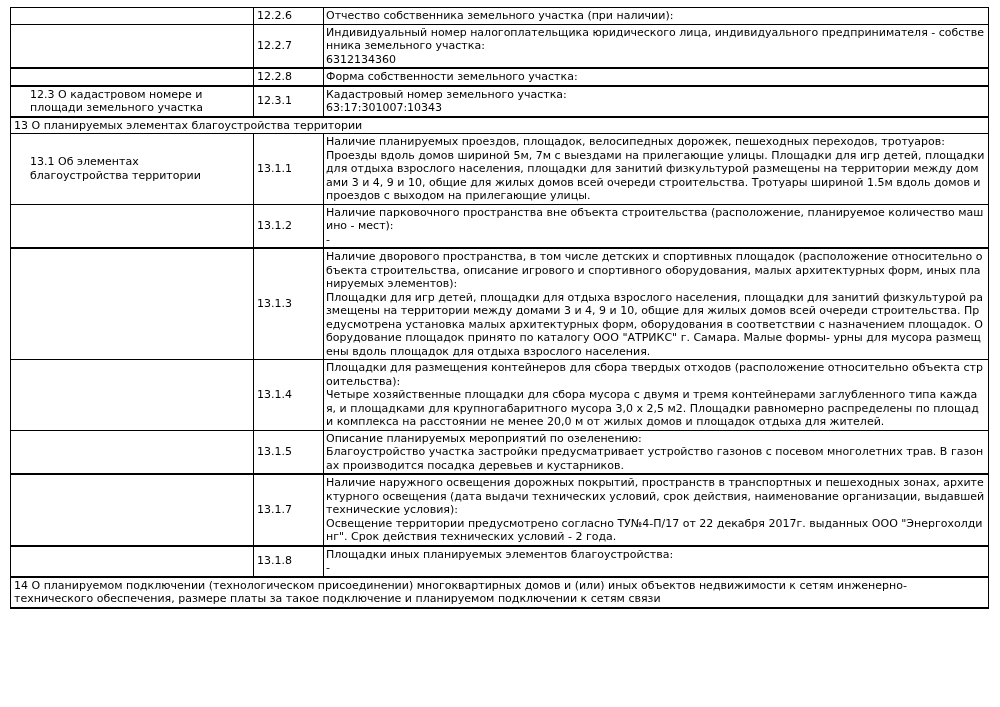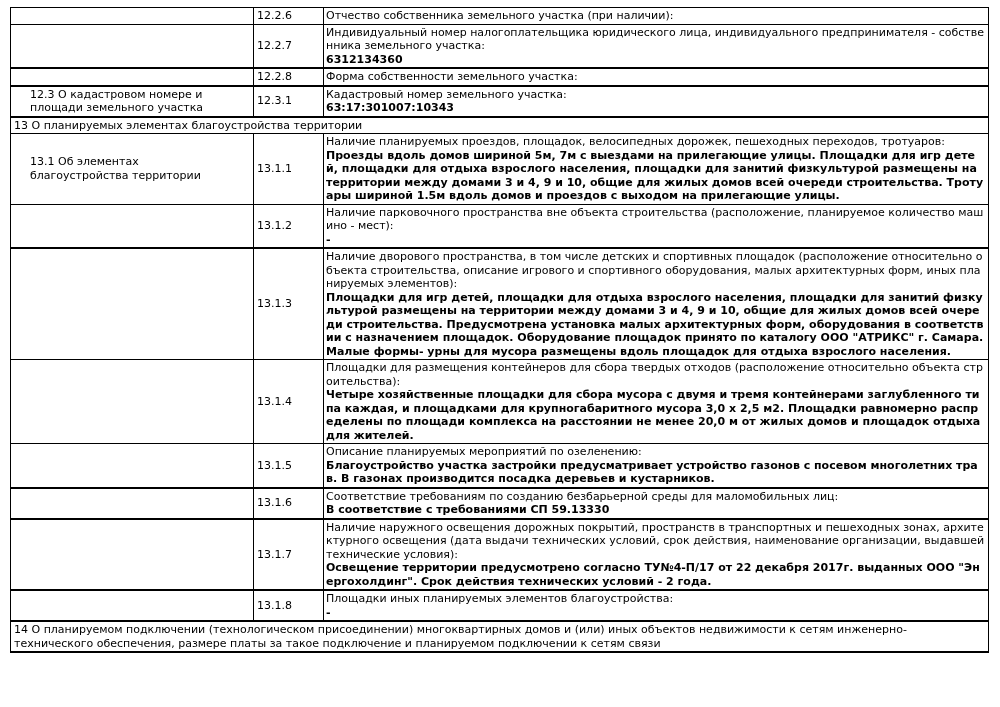--- a/index.html
+++ b/index.html
@@ -43,21 +43,21 @@
     border-top-width: 2px;
     border-bottom-width: 1px;
   }
   tr.thick-top td { border-top-width: 2px; }
   tr:last-child td { border-bottom-width: 2px; }
   .field-label {
     font-weight: normal;
     word-break: break-all;
   }
   .field-value {
-    font-weight: bold;
+    font-weight: normal;
     word-break: break-all;
   }
 </style>
 </head>
 <body>
 
 <div class="page">
   <table class="decl">
     <colgroup>
       <col style="width:243px">
@@ -133,28 +133,20 @@
         <tr>
           <td class="c1"></td>
           <td class="c2">13.1.5</td>
           <td class="c3">
             <div class="field-label">Описание планируемых мероприятий по озеленению:</div>
             <div class="field-value">Благоустройство участка застройки предусматривает устройство газонов с посевом многолетних трав. В газонах производится посадка деревьев и кустарников.</div>
           </td>
         </tr>
         <tr class="thick-top">
           <td class="c1"></td>
-          <td class="c2">13.1.6</td>
-          <td class="c3">
-            <div class="field-label">Соответствие требованиям по созданию безбарьерной среды для маломобильных лиц:</div>
-            <div class="field-value">В соответствие с требованиями СП 59.13330</div>
-          </td>
-        </tr>
-        <tr class="thick-top">
-          <td class="c1"></td>
           <td class="c2">13.1.7</td>
           <td class="c3">
             <div class="field-label">Наличие наружного освещения дорожных покрытий, пространств в транспортных и пешеходных зонах, архитектурного освещения (дата выдачи технических условий, срок действия, наименование организации, выдавшей технические условия):</div>
             <div class="field-value">Освещение территории предусмотрено согласно ТУ№4-П/17 от 22 декабря 2017г. выданных ООО "Энергохолдинг". Срок действия технических условий - 2 года.</div>
           </td>
         </tr>
         <tr class="thick-top">
           <td class="c1"></td>
           <td class="c2">13.1.8</td>
           <td class="c3">

